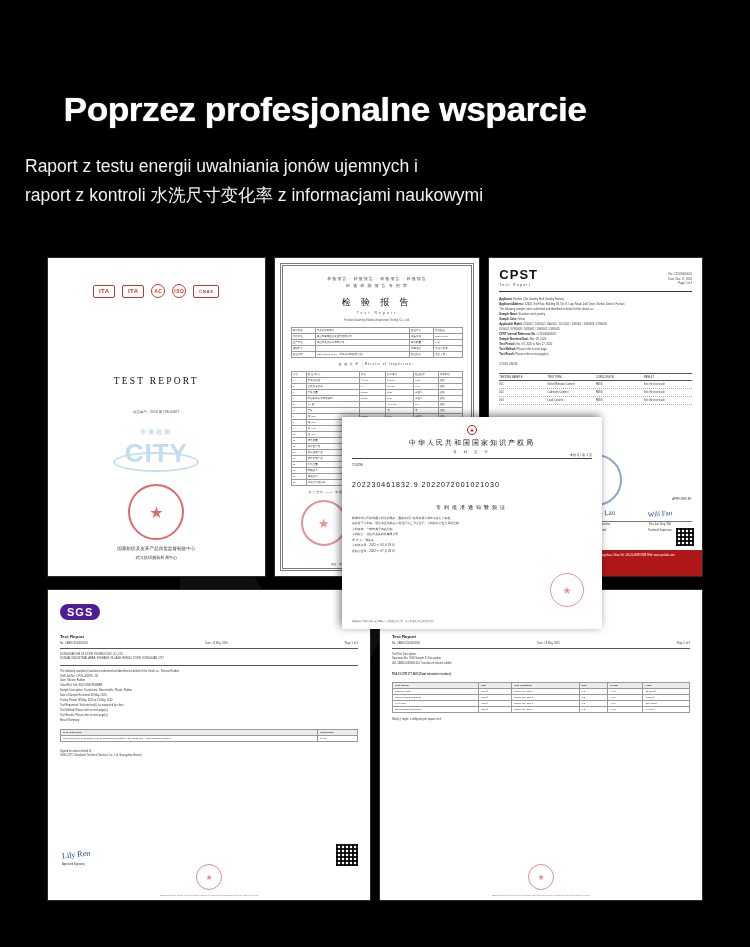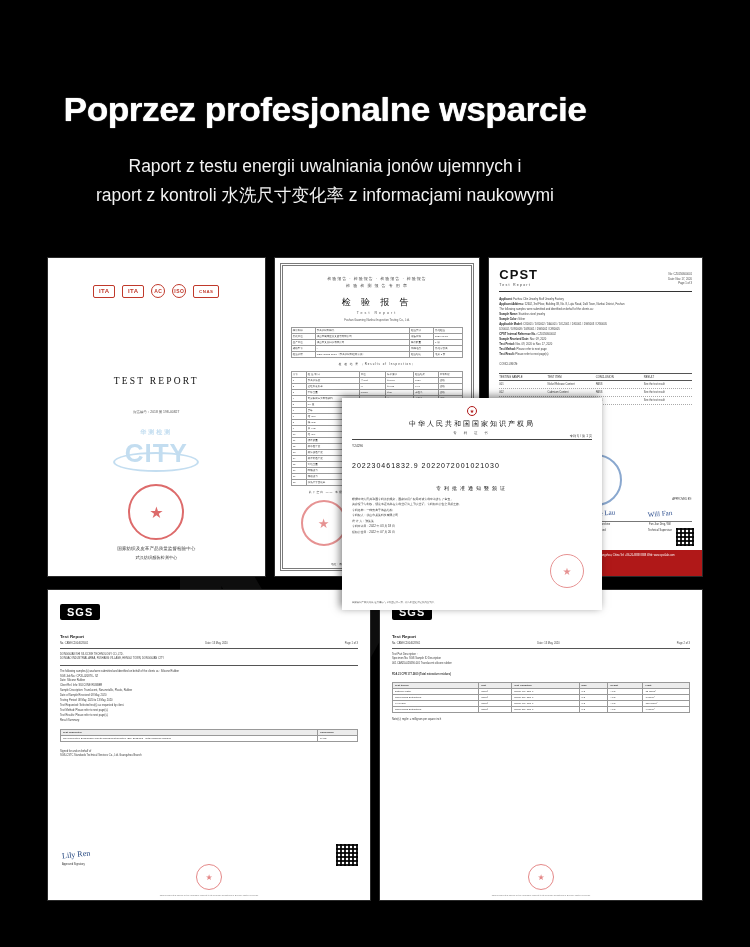--- a/index.html
+++ b/index.html
@@ -42,21 +42,21 @@
     font-size: 34px;
     font-weight: 800;
     letter-spacing: -0.5px;
     margin: 0;
     padding-top: 92px;
     line-height: 1;
     transform: scaleX(1.04);
     text-shadow: 0 0 1px #fff;
   }
   .subhead {
-    text-align: center;
+    text-align: left;
     font-size: 17.5px;
     line-height: 1.65;
     margin: 26px auto 0;
     width: 600px;
     font-weight: 400;
     color: #f2f2f2;
   }
 
   .grid {
     position: absolute;
@@ -215,23 +215,23 @@
     background:
       repeating-linear-gradient(0deg,#222 0 2px,#fff 2px 4px),
       repeating-linear-gradient(90deg,#222 0 2px,#fff 2px 4px);
     background-blend-mode: multiply;
   }
 
   
   .sgs { padding: 12px 12px 0; }
   .sgs .logo {
     display:inline-block;
-    background:#000000; color:#fff;
+    background:#4c1d95; color:#fff;
     font-weight:800; font-size:11px; letter-spacing:1px;
-    padding: 2px 7px; border-radius: 2px;
+    padding: 2px 7px; border-radius: 8px;
   }
   .sgs .tr { font-size: 4.4px; font-weight:700; color:#222; margin-top: 14px; }
   .sgs .meta { display:flex; justify-content:space-between; font-size:2.6px; color:#444; margin-top:3px;}
   .sgs .rule { height:0.8px; background:#555; margin:3px 0 4px;}
   .sgs .p { font-size:2.6px; color:#3a3a3a; line-height:1.8; }
   .sgs .kv { font-size:2.6px; color:#3a3a3a; line-height:1.9; }
   .sgs table { width:100%; border-collapse:collapse; margin-top:5px; }
   .sgs th, .sgs td { border:0.5px solid #999; font-size:2.5px; padding:1px 2px; color:#333; text-align:left;}
   .sgs th { background:#ececec; font-weight:700; }
   .sgs .sig { position:absolute; left:14px; bottom: 34px; }
@@ -248,21 +248,21 @@
     position:absolute; left: 50%; bottom: 10px; transform: translateX(-50%);
     width: 26px; height: 26px; border:1.5px solid #d23a3a; border-radius:50%; opacity:.6;
   }
   .sgs .stamp:after{content:"★";position:absolute;left:50%;top:50%;transform:translate(-50%,-50%);
     color:#d23a3a;font-size:8px;}
   .sgs .footnote { position:absolute; left:12px; right:12px; bottom:4px; font-size:2.2px; color:#777; text-align:center;}
 
   
   .patent {
     position: absolute;
-    right: 48px; top: 398px;
+    right: 48px; top: 417px;
     width: 260px; height: 212px;
     background: #fff;
     box-shadow: -2px -2px 8px rgba(0,0,0,.5);
     overflow: hidden;
     padding: 8px 10px;
     color: #222;
   }
   .patent .emblem {
     width: 10px; height: 10px; border-radius:50%;
     border: 1px solid #b01818; margin: 0 auto;

